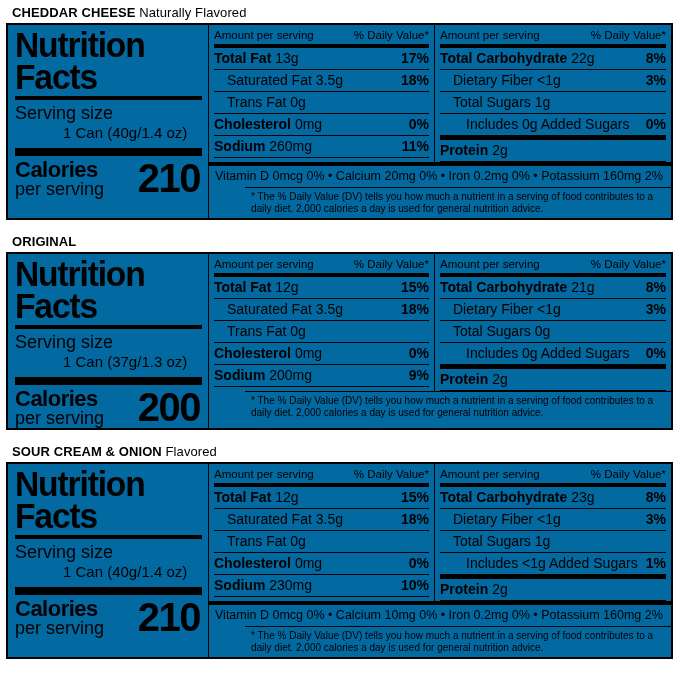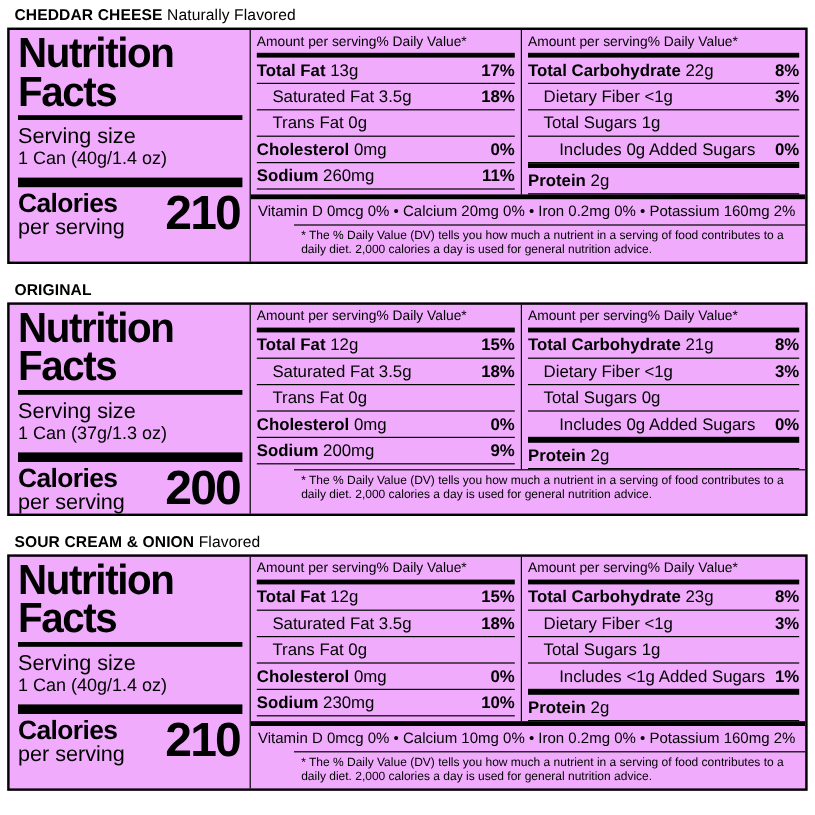--- a/index.html
+++ b/index.html
@@ -29,21 +29,21 @@
     letter-spacing: 0.1px;
   }
   .panel-title .flavor {
     font-weight: 700;
   }
   .panel-title .suffix {
     font-weight: 400;
   }
   .nf {
     border: 2px solid #000;
-    background: #f0abfc;
+    background: #0369a1;
     display: flex;
     flex-direction: row;
     align-items: stretch;
     box-sizing: border-box;
   }
   
   .nf-left {
     width: 200px;
     flex: 0 0 200px;
     padding: 2px 6px 2px 7px;
@@ -73,20 +73,21 @@
     font-size: 18px;
     line-height: 19px;
     padding-top: 4px;
     font-weight: 400;
   }
   .serving-value {
     font-size: 15px;
     line-height: 19px;
     padding-bottom: 3px;
     font-weight: 400;
+    margin-left: 48px;
   }
   .calories-row {
     display: flex;
     align-items: flex-end;
     justify-content: space-between;
     padding-top: 3px;
   }
   .calories-label {
     font-size: 22px;
     line-height: 22px;
@@ -127,20 +128,21 @@
   .nf-col.left-col {
     width: 226px;
     flex: 0 0 226px;
     border-right: 1px solid #000;
   }
   .nf-col.right-col {
     flex: 1 1 auto;
   }
   .dv-head {
     display: flex;
+    justify-content: space-between;
     font-size: 11.5px;
     line-height: 14px;
     padding: 3px 0 2px 0;
     border-bottom: 4px solid #000;
     font-weight: 400;
   }
   .nf-line {
     display: flex;
     justify-content: space-between;
     align-items: flex-end;

